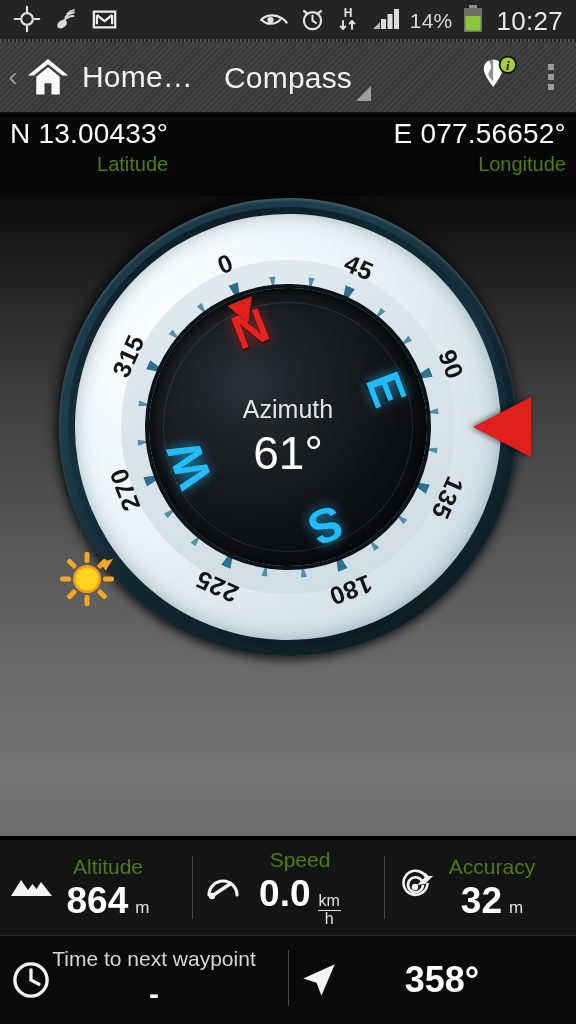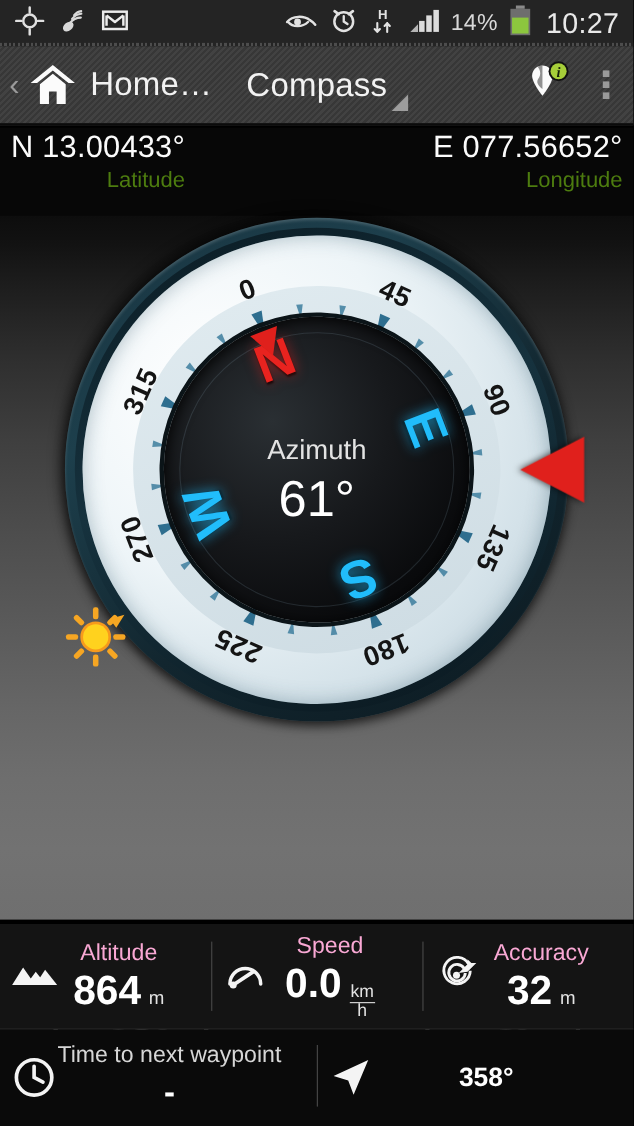--- a/index.html
+++ b/index.html
@@ -198,40 +198,40 @@
     background:#141414;
     display:flex; align-items:stretch;
     border-bottom:1px solid #2b2b2b;
   }
   .stat{ position:relative; flex:1; display:flex; align-items:center; justify-content:center; }
   .stat + .stat::before{
     content:""; position:absolute; left:0; top:16px; bottom:16px; width:1px; background:#4a4a4a;
   }
   .stat-icon{ position:absolute; left:8px; top:50%; transform:translateY(-50%); }
   .stat-body{ text-align:center; padding-left:24px; }
-  .stat-lbl{ color:#f9a8d4; font-size:21px; line-height:26px; }
+  .stat-lbl{ color:#4d7c0f; font-size:21px; line-height:26px; }
   .stat-valrow{ display:flex; align-items:baseline; justify-content:center; gap:7px; }
   .stat-val{ color:#ffffff; font-size:37px; line-height:42px; font-weight:700; }
   .stat-unit{ color:#e2e2e2; font-size:17px; line-height:20px; }
   .unit-frac{ display:inline-block; text-align:center; font-size:16px; color:#e2e2e2; line-height:1.05; }
   .unit-frac .num{ display:block; border-bottom:1px solid #e2e2e2; padding:0 1px; }
 
   
   .footer{
     position:absolute; left:0; top:936px; width:576px; height:88px;
     background:#0a0a0a; display:flex; align-items:stretch;
   }
   .foot{ position:relative; flex:1; display:flex; align-items:center; justify-content:center; }
   .foot + .foot::before{
     content:""; position:absolute; left:0; top:14px; bottom:18px; width:1px; background:#4a4a4a;
   }
   .foot-icon{ position:absolute; left:10px; top:52%; transform:translateY(-50%); }
   .foot-body{ text-align:center; padding-left:20px; }
   .foot-lbl{ color:#d6d6d6; font-size:21px; line-height:28px; }
-  .foot-val{ color:#ffffff; font-size:24px; line-height:42px; font-weight:700; }
+  .foot-val{ color:#ffffff; font-size:36px; line-height:42px; font-weight:700; }
   .foot-val.dash{ font-size:30px; }
 </style>
 </head>
 <body>
 
 <div id="app">
 
   <div class="statusbar">
     <div class="sb-left">
       <span class="sb-icon">

